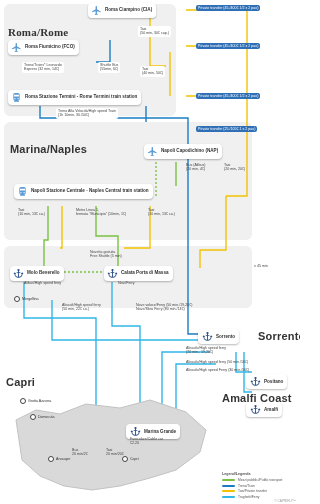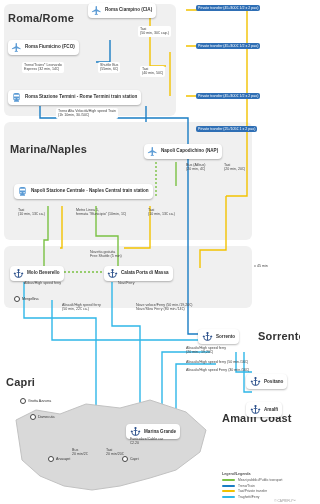--- a/index.html
+++ b/index.html
@@ -90,25 +90,25 @@
 
     <path d="M188 150 V334 H228" stroke="#1a7dc4" stroke-width="1.4" fill="none"></path>
 
     <path d="M62 452 H112 L136 436" stroke="#f2c200" stroke-width="1.2" fill="none"></path>
     <path d="M62 452 L56 444" stroke="#7ac143" stroke-width="1.2" fill="none"></path>
 
     <path d="M16 420 L36 410 L60 414 L86 404 L120 408 L150 400 L186 412 L206 430 L200 452
              L176 470 L150 478 L120 486 L92 490 L64 486 L40 476 L22 460 Z" fill="#d9d9d9" stroke="#c2c2c2" stroke-width="1"></path>
   </svg>
 
-  <div class="region-title big" style="left:8px;top:12px;">Roma/Rome</div>
+  <div class="region-title big" style="left:8px;top:26px;font-family:Liberation Serif, serif;">Roma/Rome</div>
   <div class="region-title big" style="left:10px;top:143px;">Marina/Naples</div>
   <div class="region-title big" style="left:258px;top:330px;">Sorrento</div>
   <div class="region-title big" style="left:6px;top:376px;">Capri</div>
-  <div class="region-title big" style="left:222px;top:412px;">Amalfi Coast</div>
+  <div class="region-title big" style="left:222px;top:392px;">Amalfi Coast</div>
 
   <div class="node" style="left:88px;top:3px;">
     <span class="ic">
       <svg viewBox="0 0 24 24">
           <path fill="#5b9bd5" d="M21 16v-2l-8-5V3.5A1.5 1.5 0 0 0 11.5 2 1.5 1.5 0 0 0 10 3.5V9l-8 5v2l8-2.5V19l-2 1.5V22l3.5-1 3.5 1v-1.5L13 19v-5.5z"></path>
         </svg>
     </span>
     <span class="lbl">Roma Ciampino (CIA)</span>
   </div>
 

